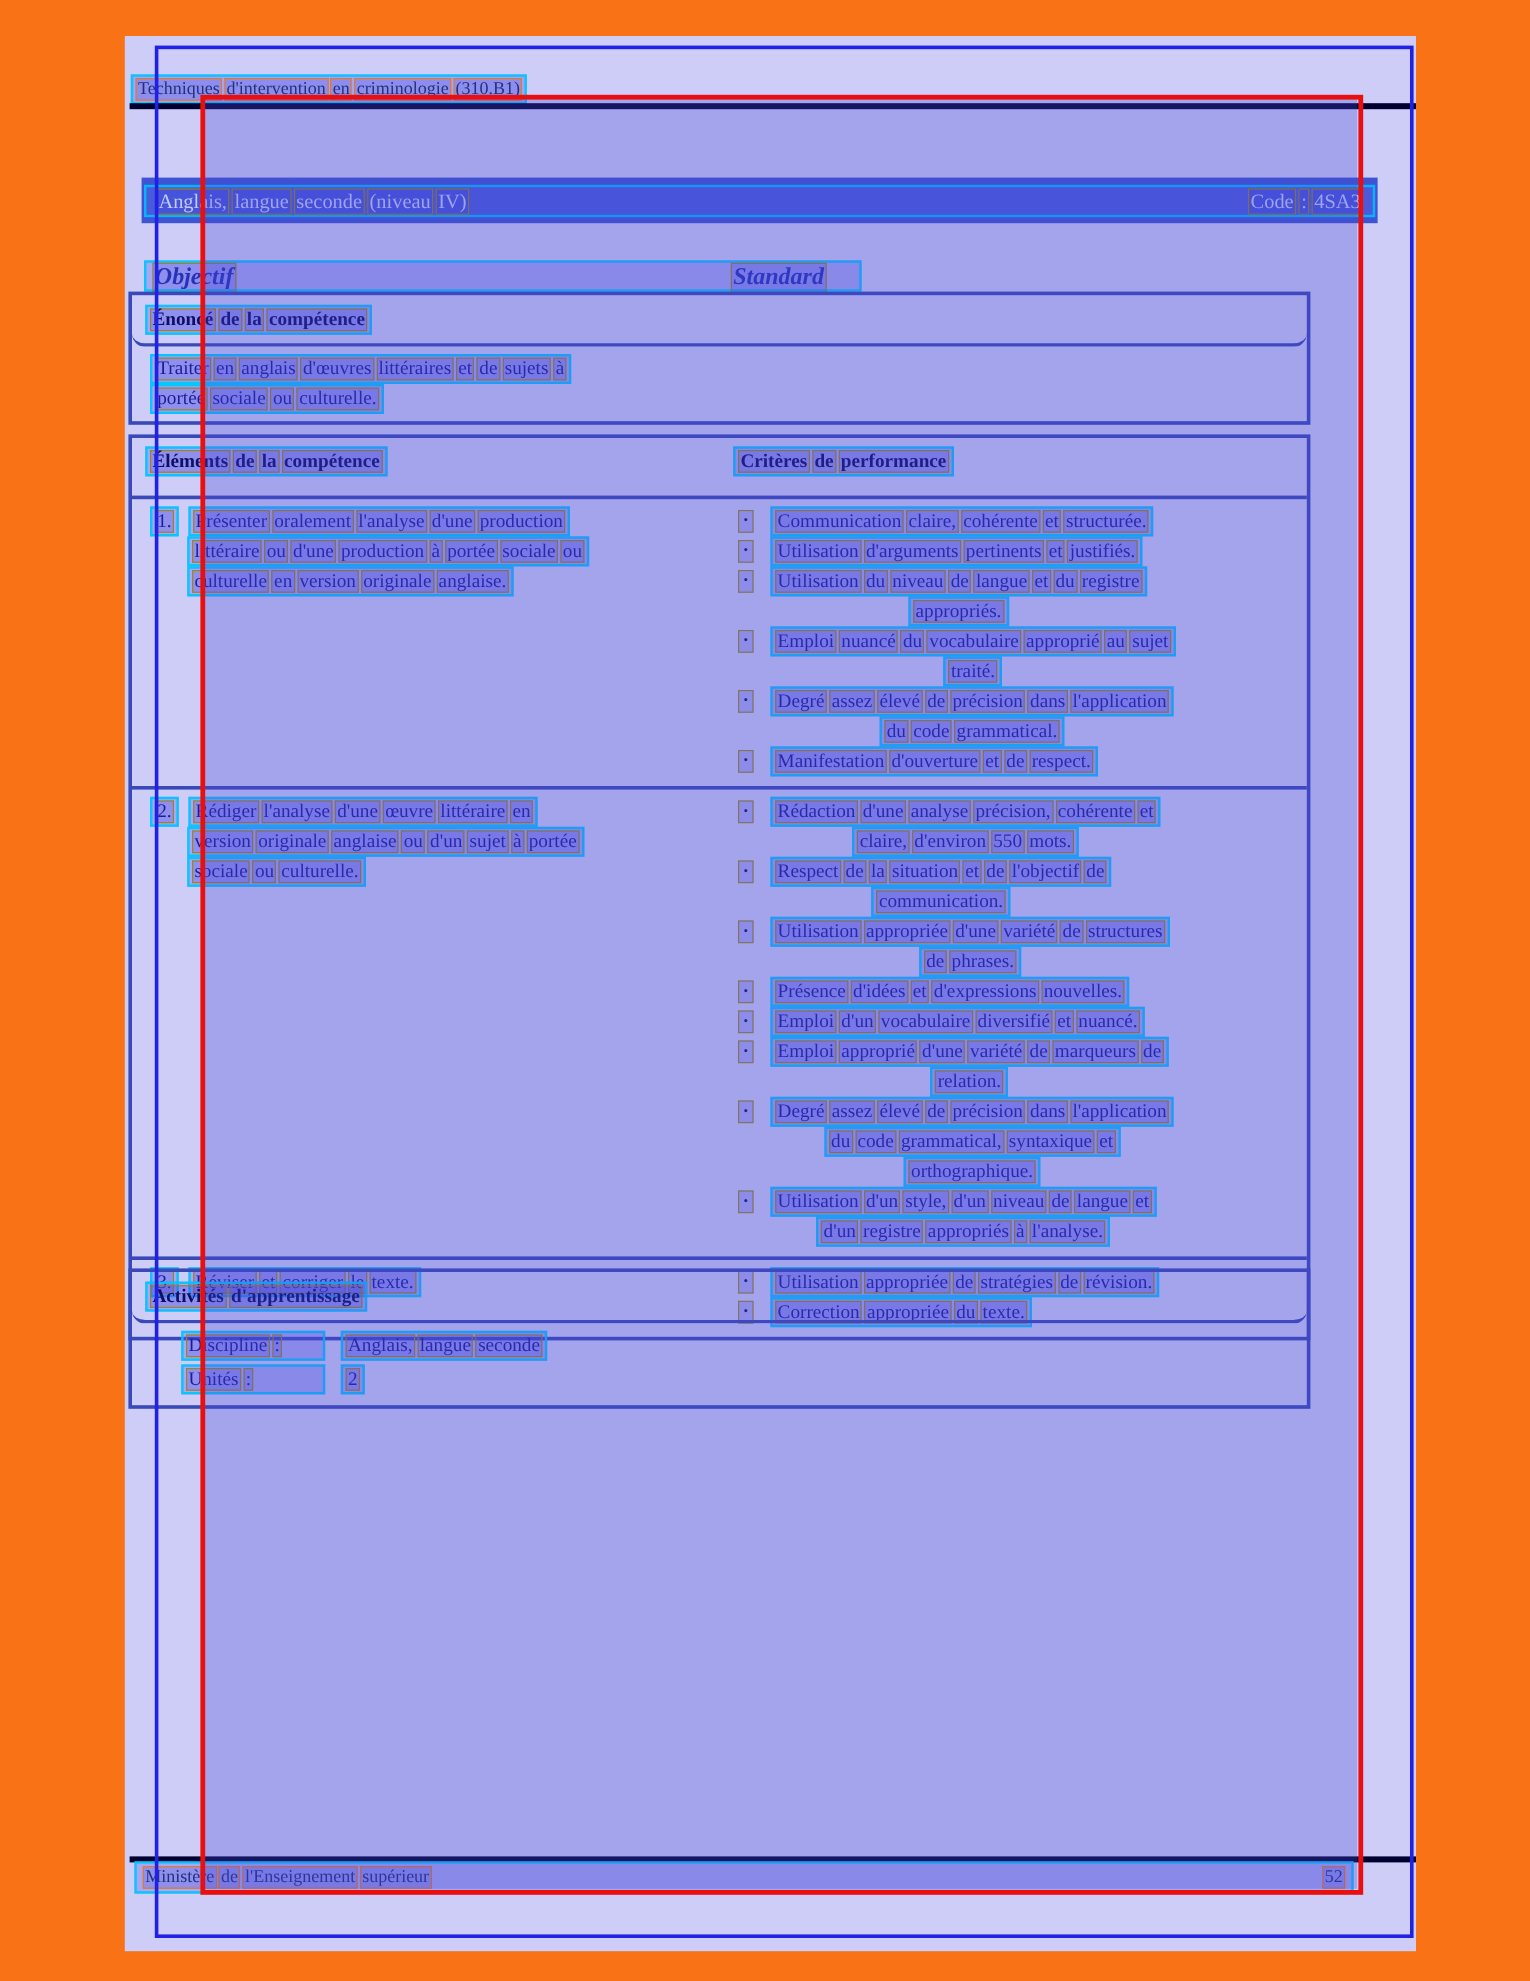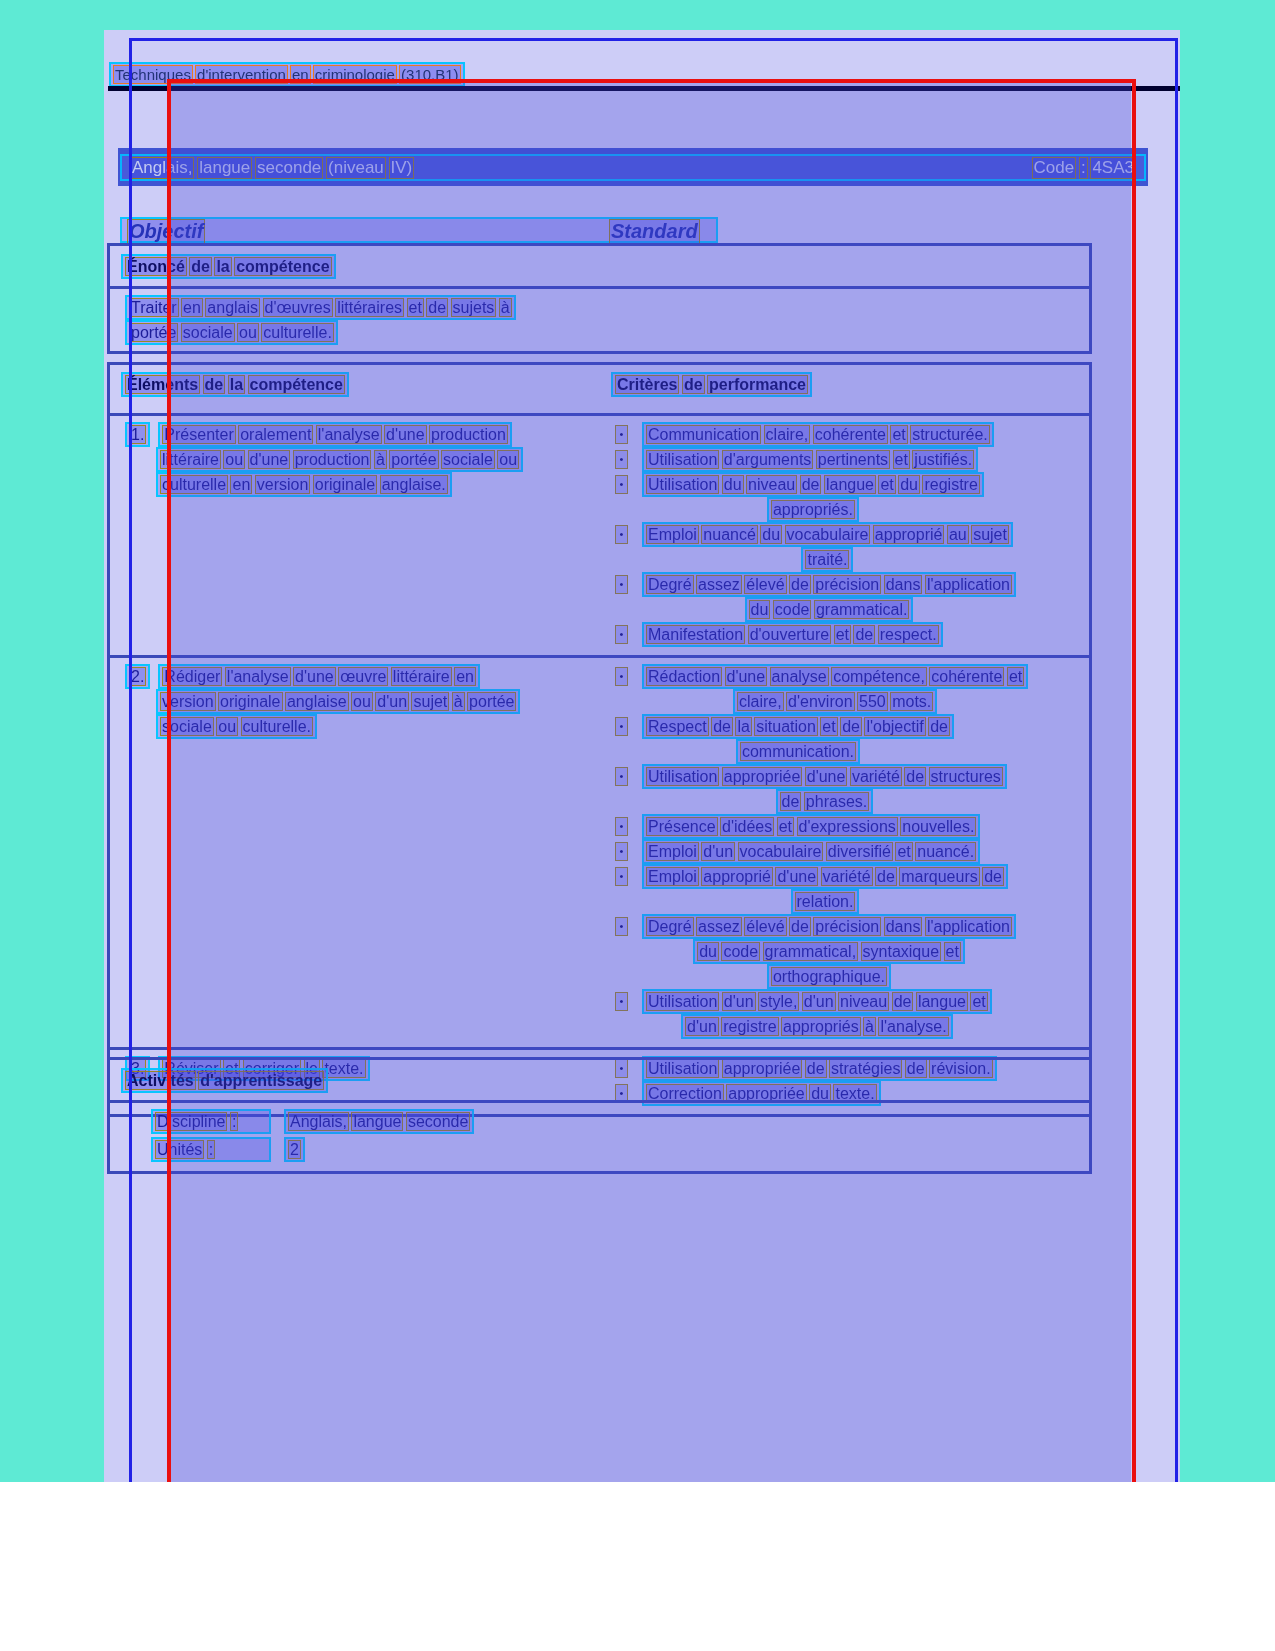--- a/index.html
+++ b/index.html
@@ -1,17 +1,17 @@
 <!DOCTYPE html>
 <html><head>
 <meta charset="utf-8">
 <style>
   html,body{margin:0;padding:0;background:#ffffff;}
-  #canvas{position:relative;width:1275px;height:1482px;background:#5eead4;overflow:hidden;
-          font-family:Liberation Sans, sans-serif;color:#1d1d99;}
+  #canvas{position:relative;width:1275px;height:1651px;background:#f97316;overflow:hidden;
+          font-family:Liberation Serif, serif;color:#1d1d99;}
   .abs{position:absolute;}
 
   
   #page-bg{left:104px;top:30px;width:1076px;height:1596px;background:#cdcdf7;z-index:1;}
   #region-fill{left:168px;top:80px;width:963px;height:1494px;background:rgba(70,70,215,0.30);z-index:40;pointer-events:none;}
   #red-box{left:167px;top:79px;width:961px;height:1492px;border:4px solid #ea0f0f;z-index:50;pointer-events:none;}
   #blue-box{left:129px;top:38px;width:1043px;height:1571px;border:3px solid #2121e6;z-index:60;pointer-events:none;}
 
   .doc{z-index:10;}
 
@@ -43,21 +43,21 @@
 
   
   #heading-line{left:120px;top:217px;width:598px;height:26px;}
   #heading-line .line{position:absolute;left:0;top:0;width:100%;height:100%;box-sizing:border-box;}
   .big-head{font-style:italic;font-weight:bold;font-size:20px;color:#2633b8;}
   #objectif-word{position:absolute;left:8px;top:2px;}
   #standard-word{position:absolute;left:490px;top:2px;}
 
   
   .sbox{position:absolute;left:107px;width:985px;border:3px solid #3a49b8;box-sizing:border-box;}
-  .sbox-header{border-bottom:3px solid #3a49b8;padding:8px 0 7px 11px;}
+  .sbox-header{border-bottom:3px solid #3a49b8;padding:8px 0 7px 11px;border-radius:11px;}
   .sbox-body{padding:6px 0 6px 15px;}
   #box-enonce{top:243px;}
   #box-table{top:362px;}
   #box-activites{top:1057px;}
 
   .stack{display:flex;flex-direction:column;align-items:flex-start;}
 
   
   .thead{display:flex;padding:7px 0 16px;}
   .trow{display:flex;border-top:3px solid #3a49b8;padding:6px 0 8px;}
@@ -179,21 +179,21 @@
           <span class="line"><span class="ocr"><span class="w">2.</span></span></span>
           <span class="line"><span class="ocr"><span class="w">Rédiger</span> <span class="w">l'analyse</span> <span class="w">d'une</span> <span class="w">œuvre</span> <span class="w">littéraire</span> <span class="w">en</span></span></span>
         </div>
         <div class="cont"><span class="line"><span class="ocr"><span class="w">version</span> <span class="w">originale</span> <span class="w">anglaise</span> <span class="w">ou</span> <span class="w">d'un</span> <span class="w">sujet</span> <span class="w">à</span> <span class="w">portée</span></span></span></div>
         <div class="cont"><span class="line"><span class="ocr"><span class="w">sociale</span> <span class="w">ou</span> <span class="w">culturelle.</span></span></span></div>
       </div>
       <div class="tcol-right">
         <div class="crit">
           <span class="bullet">•</span>
           <div class="crit-lines">
-            <span class="line"><span class="ocr"><span class="w">Rédaction</span> <span class="w">d'une</span> <span class="w">analyse</span> <span class="w">compétence,</span> <span class="w">cohérente</span> <span class="w">et</span></span></span>
+            <span class="line"><span class="ocr"><span class="w">Rédaction</span> <span class="w">d'une</span> <span class="w">analyse</span> <span class="w">précision,</span> <span class="w">cohérente</span> <span class="w">et</span></span></span>
             <span class="line"><span class="ocr"><span class="w">claire,</span> <span class="w">d'environ</span> <span class="w">550</span> <span class="w">mots.</span></span></span>
           </div>
         </div>
         <div class="crit">
           <span class="bullet">•</span>
           <div class="crit-lines">
             <span class="line"><span class="ocr"><span class="w">Respect</span> <span class="w">de</span> <span class="w">la</span> <span class="w">situation</span> <span class="w">et</span> <span class="w">de</span> <span class="w">l'objectif</span> <span class="w">de</span></span></span>
             <span class="line"><span class="ocr"><span class="w">communication.</span></span></span>
           </div>
         </div>

